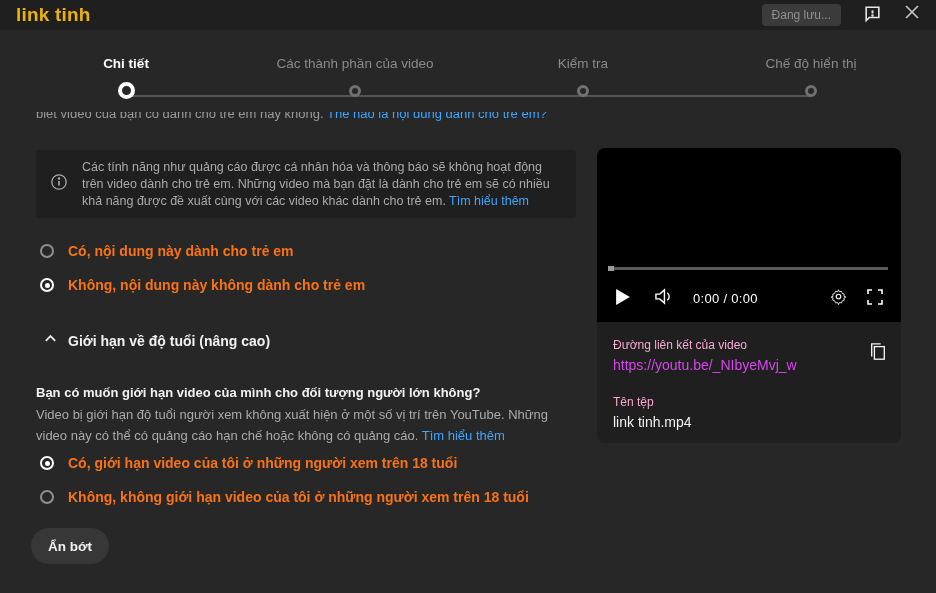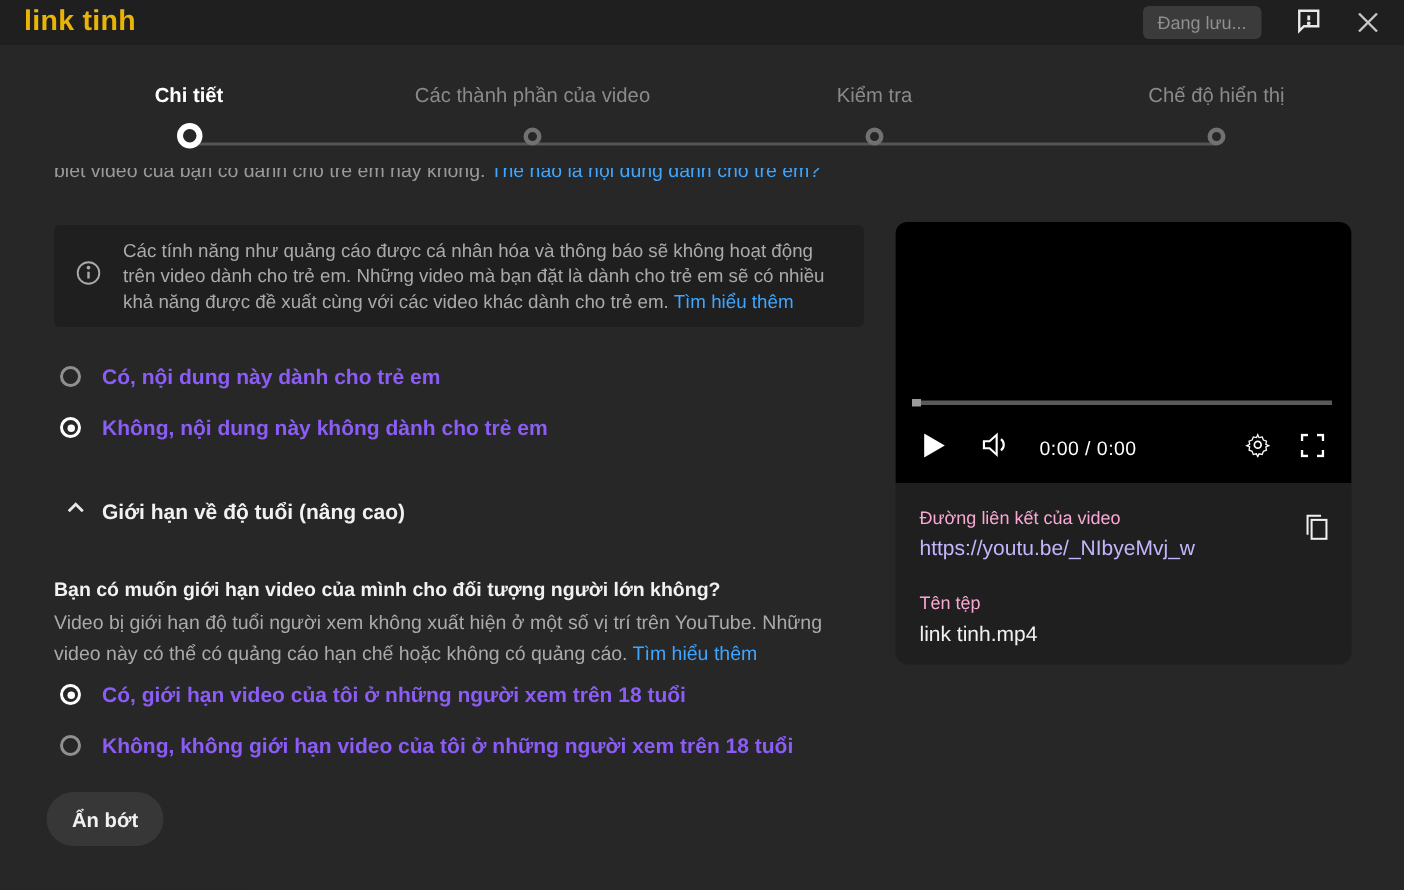--- a/index.html
+++ b/index.html
@@ -9,21 +9,21 @@
     background:#282828; color:#fff; overflow:hidden;
   }
   .dialog { position:relative; width:936px; height:593px; background:#272727; }
 
   
   .header {
     position:absolute; top:0; left:0; right:0; height:30px;
     background:#1f1f1f; display:flex; align-items:center; padding:0 16px;
   }
   .header-title { font-size:19px; font-weight:bold; color:#eab308; letter-spacing:.2px; }
-  .header-right { margin-left:auto; display:flex; align-items:flex-end; gap:22px; }
+  .header-right { margin-left:auto; display:flex; align-items:flex-start; gap:22px; }
   .saving-badge {
     background:#3b3b3b; color:#8f8f8f; font-size:12px;
     padding:4px 10px; border-radius:4px; white-space:nowrap;
   }
   .icon-btn { display:flex; align-items:center; justify-content:center; cursor:pointer; background:none; border:none; padding:0; }
 
   
   .stepper { position:absolute; top:30px; left:0; right:0; height:82px; }
   .stepper-line { position:absolute; top:65px; left:126px; width:685px; height:2px; background:#555; }
   .step { position:absolute; width:200px; text-align:center; transform:translateX(-50%); }
@@ -51,21 +51,21 @@
 
   .radio-row { position:absolute; left:40px; display:flex; align-items:center; cursor:pointer; }
   .radio {
     width:14px; height:14px; border:2px solid #909090; border-radius:50%;
     background:transparent; flex:0 0 auto; position:relative;
   }
   .radio.selected { border-color:#fff; }
   .radio.selected::after {
     content:""; position:absolute; inset:2.5px; background:#fff; border-radius:50%;
   }
-  .radio-label { margin-left:14px; font-size:14px; font-weight:bold; color:#8b5cf6; white-space:nowrap; }
+  .radio-label { margin-left:14px; font-size:14px; font-weight:bold; color:#f97316; white-space:nowrap; }
   .r1a{top:131px} .r1b{top:165px} .r2a{top:343px} .r2b{top:377px}
 
   .expander { position:absolute; top:219px; left:43px; display:flex; align-items:center; cursor:pointer; }
   .expander-label { margin-left:10px; font-size:14px; font-weight:bold; color:#f1f1f1; }
 
   .question { position:absolute; top:273px; left:36px; font-size:13px; font-weight:bold; color:#f1f1f1; }
   .para { position:absolute; top:292px; left:36px; width:530px; font-size:13px; line-height:21px; color:#aaa; }
 
   .show-less-btn {
     position:absolute; top:416px; left:31px; height:36px; padding:0 17px;
@@ -84,21 +84,21 @@
   .progress-played { position:absolute; left:0; top:-1px; width:6px; height:5px; background:#9a9a9a; }
   .controls { position:absolute; left:0; right:0; top:132px; height:36px; display:flex; align-items:center; }
   .ctrl-play { margin-left:19px; }
   .ctrl-volume { margin-left:24px; }
   .ctrl-time { margin-left:20px; font-size:13px; color:#fff; letter-spacing:.3px; }
   .ctrl-settings { margin-left:auto; }
   .ctrl-fullscreen { margin-left:20px; margin-right:18px; }
 
   .panel-info { position:relative; padding:16px; }
   .panel-label { font-size:12px; color:#f9a8d4; }
-  .panel-link { display:block; font-size:14px; color:#c4b5fd; margin-top:5px; text-decoration:none; }
+  .panel-link { display:block; font-size:14px; color:#d946ef; margin-top:5px; text-decoration:none; }
   .panel-label2 { margin-top:22px; }
   .panel-filename { font-size:14px; color:#f1f1f1; margin-top:5px; }
   .copy-btn { position:absolute; top:20px; right:14px; }
 </style>
 </head>
 <body>
 
 <div class="dialog">
 
   <div class="header">

